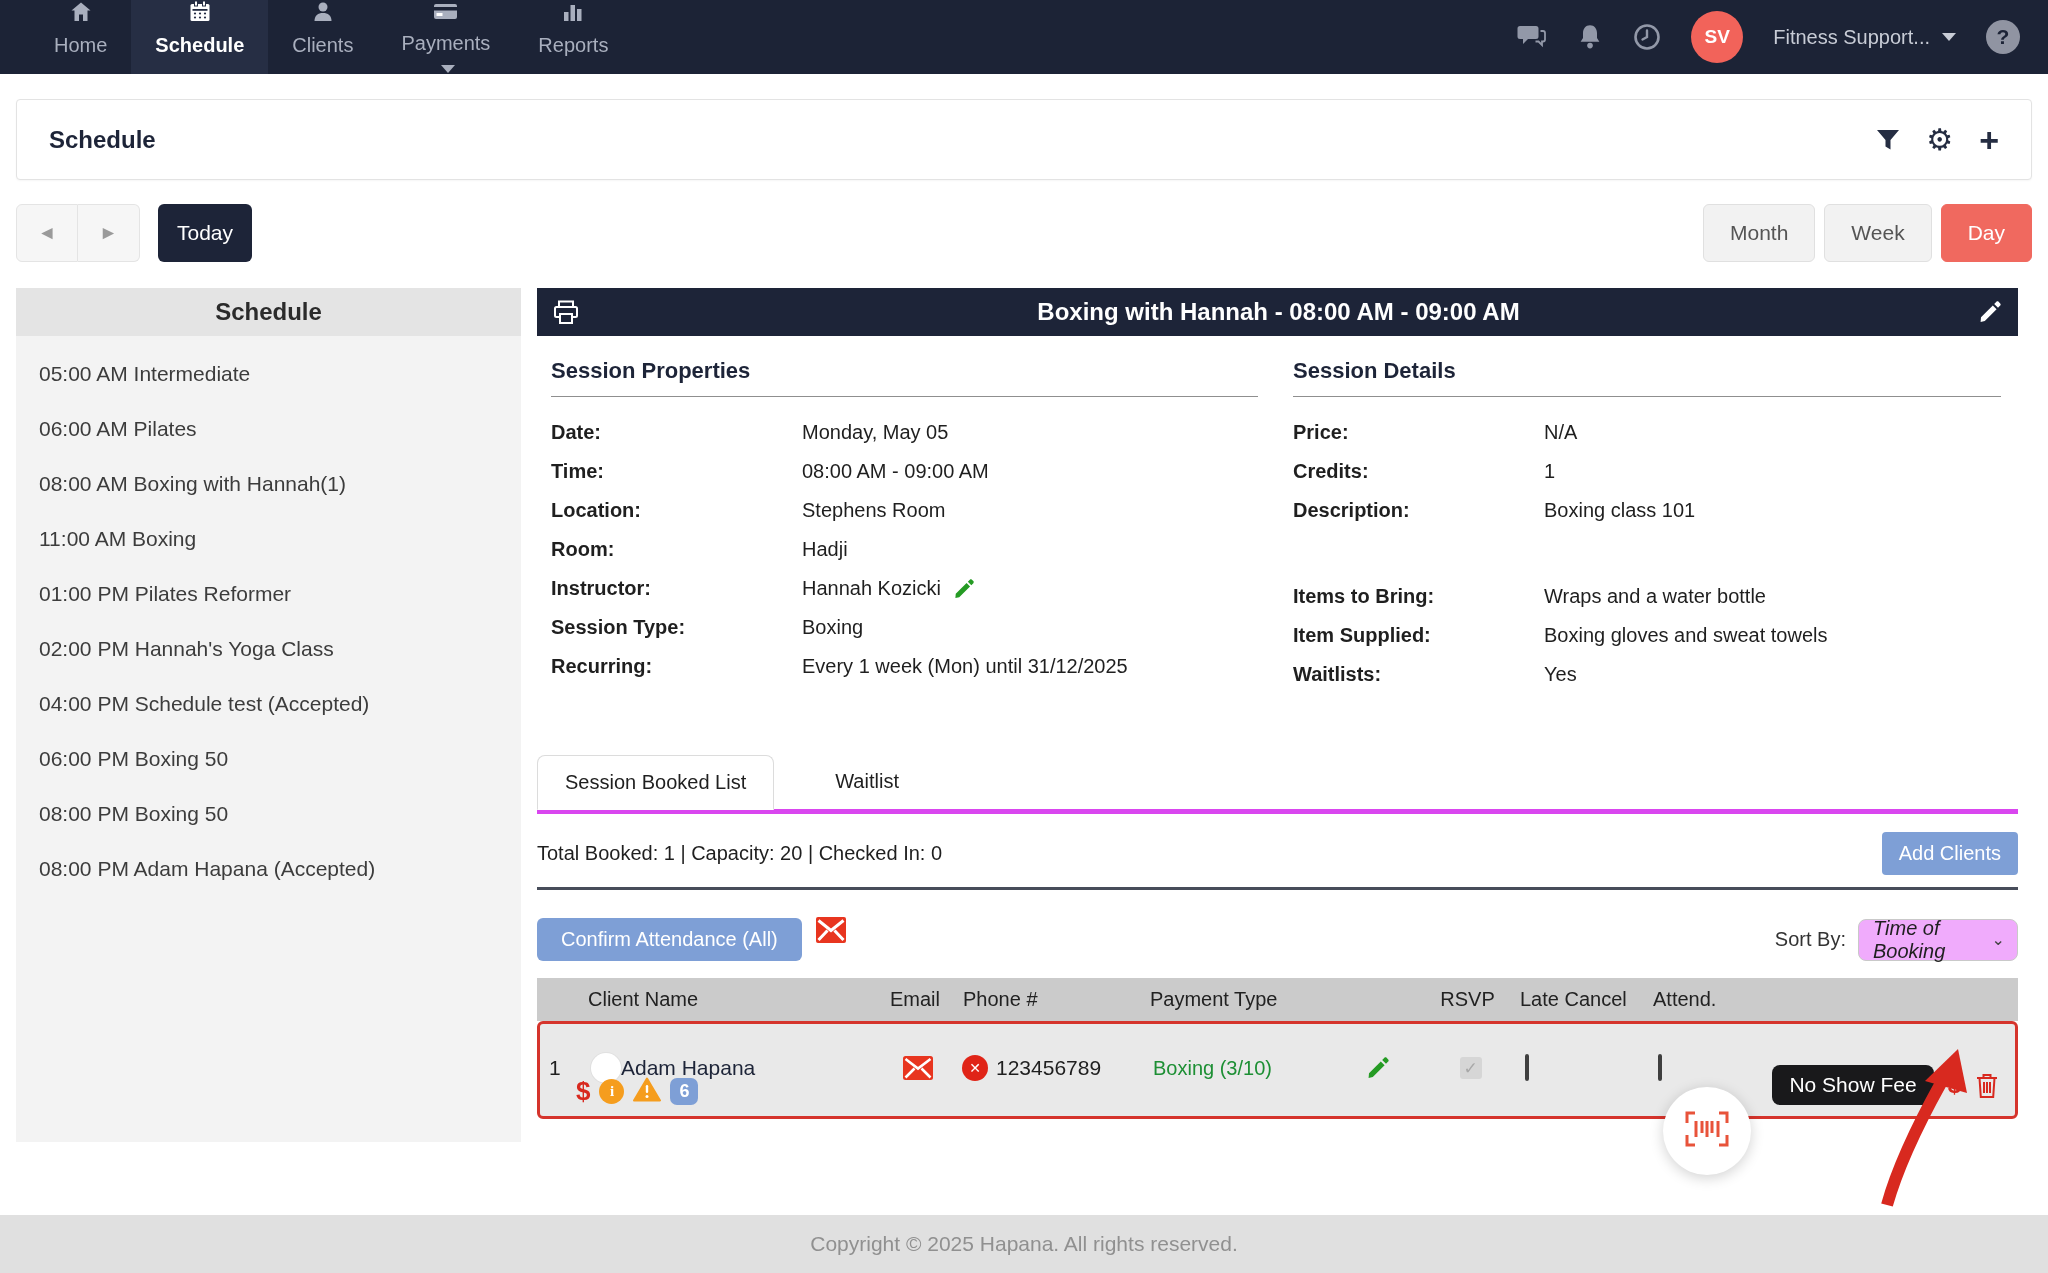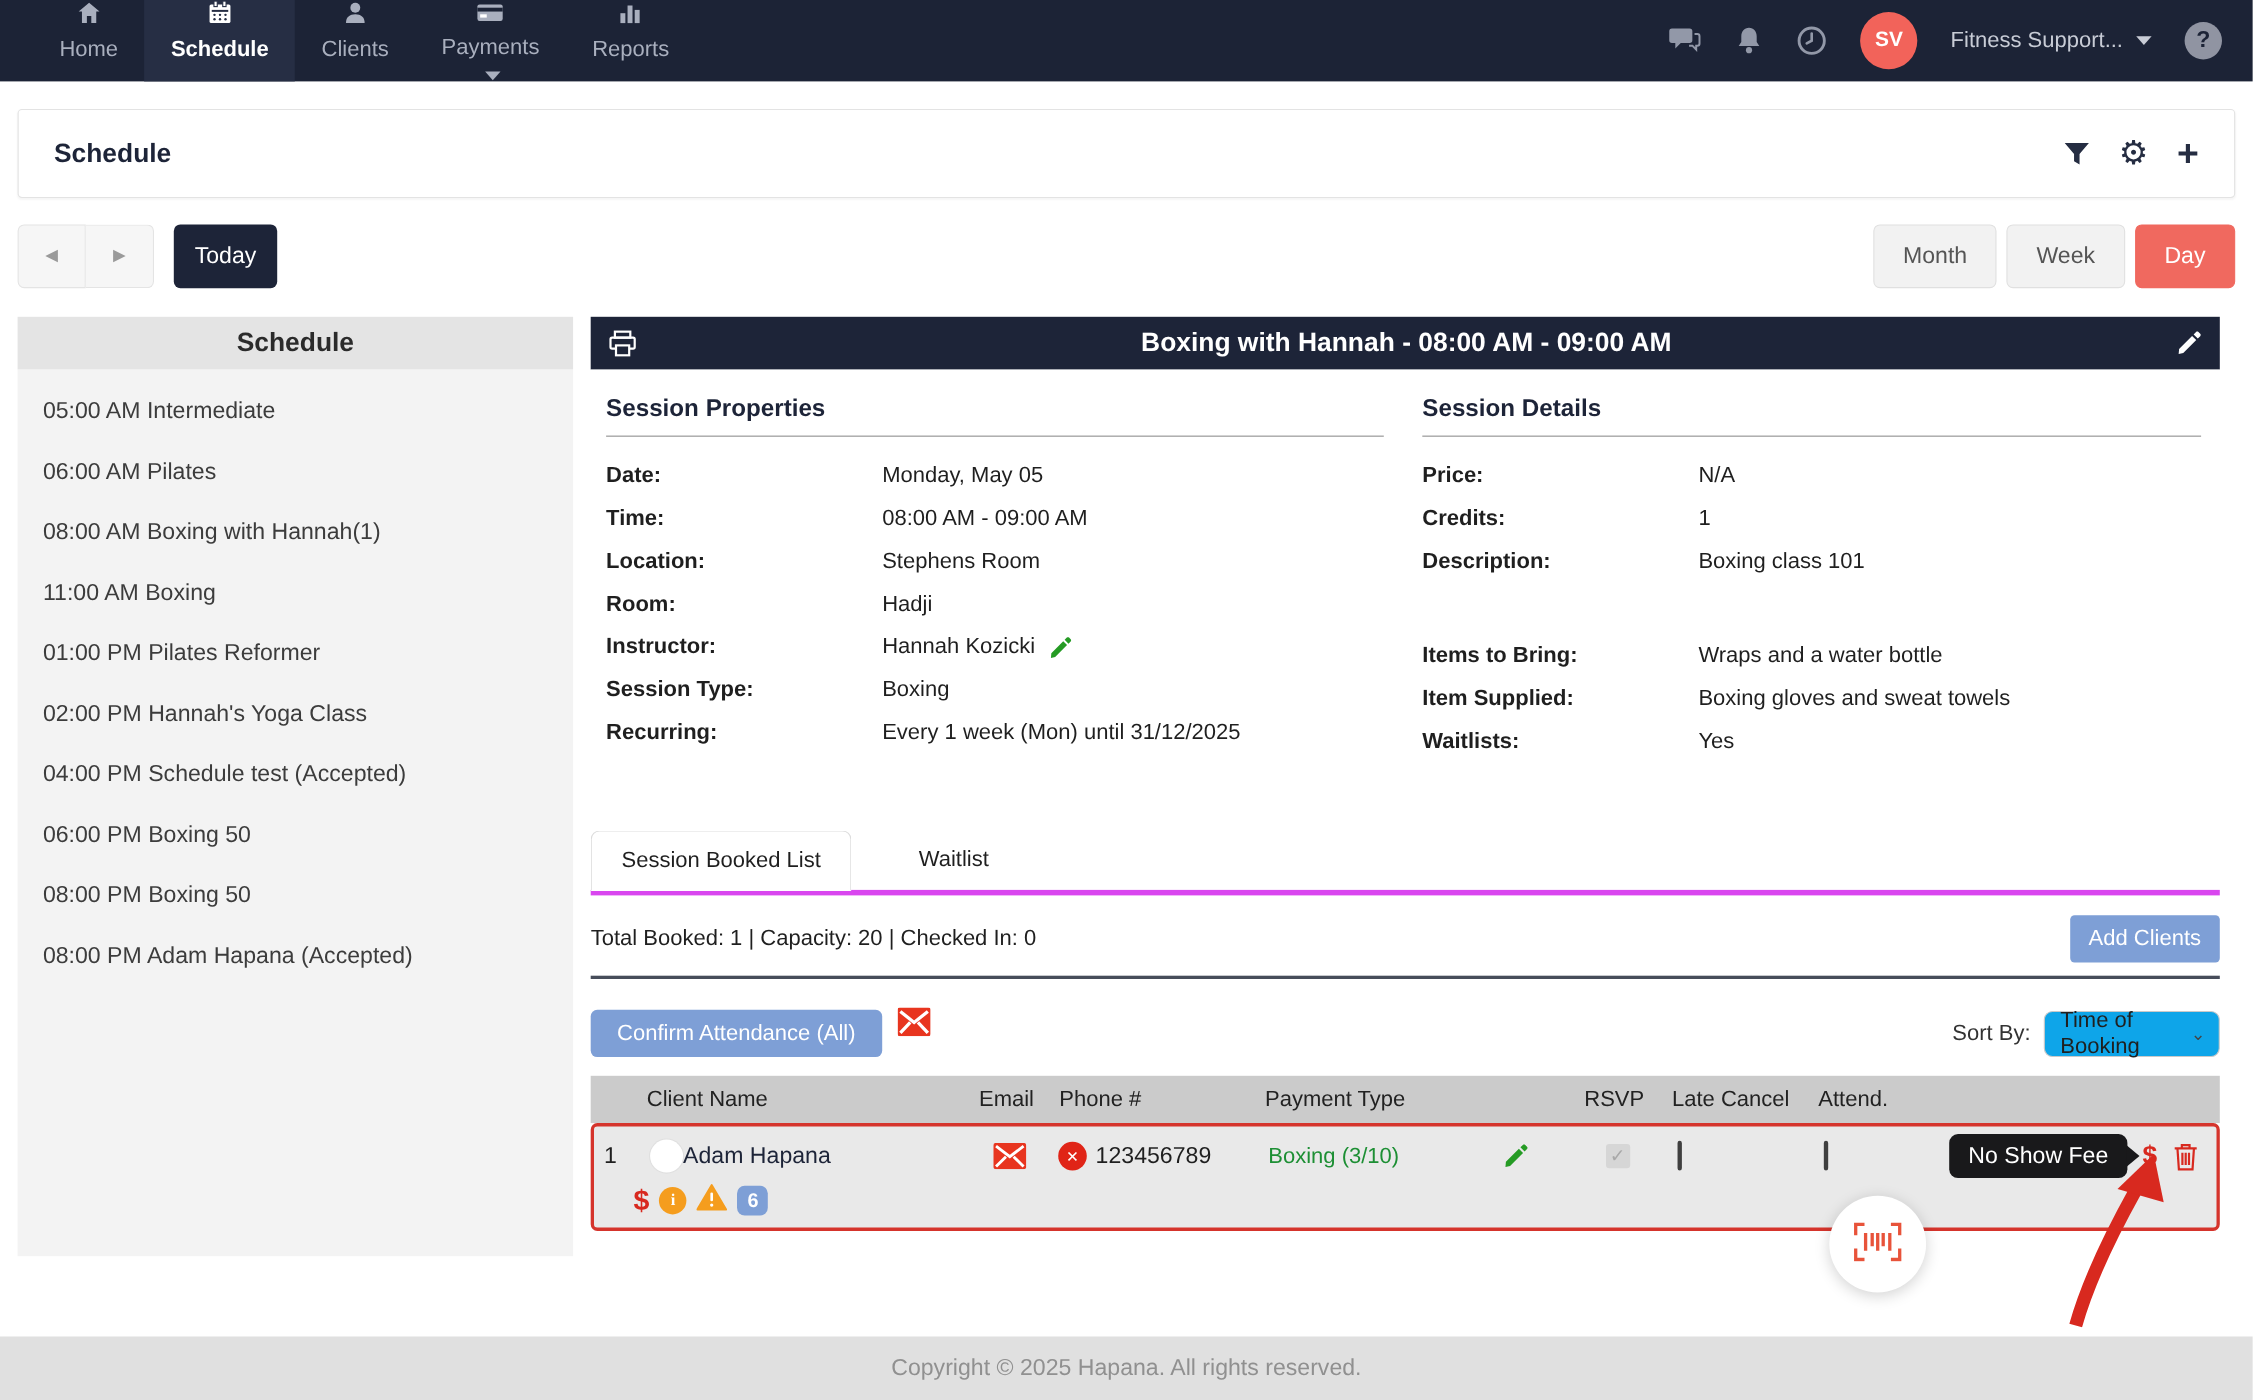--- a/index.html
+++ b/index.html
@@ -73,21 +73,21 @@
   .summary-row { margin-top:18px; display:flex; align-items:center; }
   .summary-text { font-size:20px; color:#1f1f1f; }
   .add-clients-btn { margin-left:auto; background:#7e9fd6; border:none; border-radius:4px; color:#fff; font-size:20px; padding:10px 17px; cursor:pointer; font-family:inherit; }
   .divider { margin-top:12px; height:3px; background:#474d5a; }
 
   .confirm-row { margin-top:28px; display:flex; align-items:center; }
   .confirm-btn { background:#7e9fd6; border:none; border-radius:6px; color:#fff; font-size:20px; padding:10px 24px; cursor:pointer; font-family:inherit; }
   .mail-all { margin-left:14px; position:relative; top:-8px; cursor:pointer; }
   .sort-wrap { margin-left:auto; display:flex; align-items:center; gap:12px; }
   .sort-label { font-size:20px; color:#333; }
-  .sort-select { width:160px; height:42px; border:1px solid #c9c9c9; border-radius:8px; display:flex; align-items:center; padding:0 12px 0 14px; font-size:20px; color:#1f1f1f; cursor:pointer; background:#0ea5e9; }
+  .sort-select { width:160px; height:42px; border:1px solid #c9c9c9; border-radius:8px; display:flex; align-items:center; padding:0 12px 0 14px; font-size:20px; color:#1f1f1f; cursor:pointer; background:#f0abfc;font-style:italic; }
   .sort-select .chev { margin-left:auto; font-size:16px; color:#444; }
 
   
   .tgrid { display:grid; grid-template-columns:48px 300px 60px 195px 290px 75px 135px 120px 1fr; align-items:center; }
   .thead { margin-top:17px; height:43px; background:#cbcbcb; font-size:20px; color:#222; }
   .th-name { padding-left:3px; }
   .th-email { text-align:center; }
   .th-phone { padding-left:18px; }
   .th-payment { padding-left:10px; }
   .th-rsvp { text-align:center; }
@@ -104,21 +104,21 @@
   .cell-phone { padding-left:14px; display:flex; align-items:center; gap:8px; color:#1f1f1f; }
   .phone-x { width:26px; height:26px; border-radius:50%; background:#e02417; color:#fff; font-size:14px; font-weight:bold; display:flex; align-items:center; justify-content:center; flex:none; }
   .cell-payment { padding-left:10px; display:flex; align-items:center; font-size:20px; color:#1d8f34;gap:36px; }
   .cell-payment .edit { margin-left:58px; cursor:pointer; display:flex; }
   .cell-rsvp { display:flex; justify-content:center; }
   .cell-late { padding-left:17px; }
   .cell-attend { padding-left:15px; }
   .chk { width:22px; height:22px; border-radius:3px; }
   .chk.disabled-checked { background:#d6d6d6; color:#a8a8a8; font-size:17px; font-weight:bold; display:flex; align-items:center; justify-content:center; }
   .chk.unchecked { background:#fff; border:2px solid #3f3f3f; cursor:pointer; }
-  .cell-actions { display:flex; align-items:center; justify-content:flex-end; gap:14px; padding-right:16px; }
+  .cell-actions { display:flex; align-items:center; justify-content:flex-end; gap:14px; padding-right:16px;margin-top:34px; }
   .tooltip { position:relative; background:#19191b; color:#fff; font-size:21px; padding:8px 17px; border-radius:8px; white-space:nowrap; }
   .tooltip:after { content:""; position:absolute; right:-11px; top:50%; margin-top:-10px; border-top:10px solid transparent; border-bottom:10px solid transparent; border-left:12px solid #19191b; }
   .dollar-action { color:#d8291f; font-size:24px; font-weight:bold; cursor:pointer; }
   .row-badges { display:flex; align-items:center; gap:9px; margin:4px 0 0 36px; height:32px; }
   .badge-dollar { color:#d8291f; font-size:26px; font-weight:bold; }
   .badge-info { width:25px; height:25px; border-radius:50%; background:#f59d1e; color:#fff; font-size:15px; font-weight:bold; display:flex; align-items:center; justify-content:center; font-family:"Liberation Serif","DejaVu Serif",serif; }
   .badge-six { min-width:28px; height:27px; border-radius:7px; background:#7e9fd6; color:#fff; font-size:18px; font-weight:bold; display:flex; align-items:center; justify-content:center; padding:0 4px; }
 
   
   .scan-fab { position:absolute; left:1663px; top:1087px; width:88px; height:88px; border-radius:50%; background:#fff;

